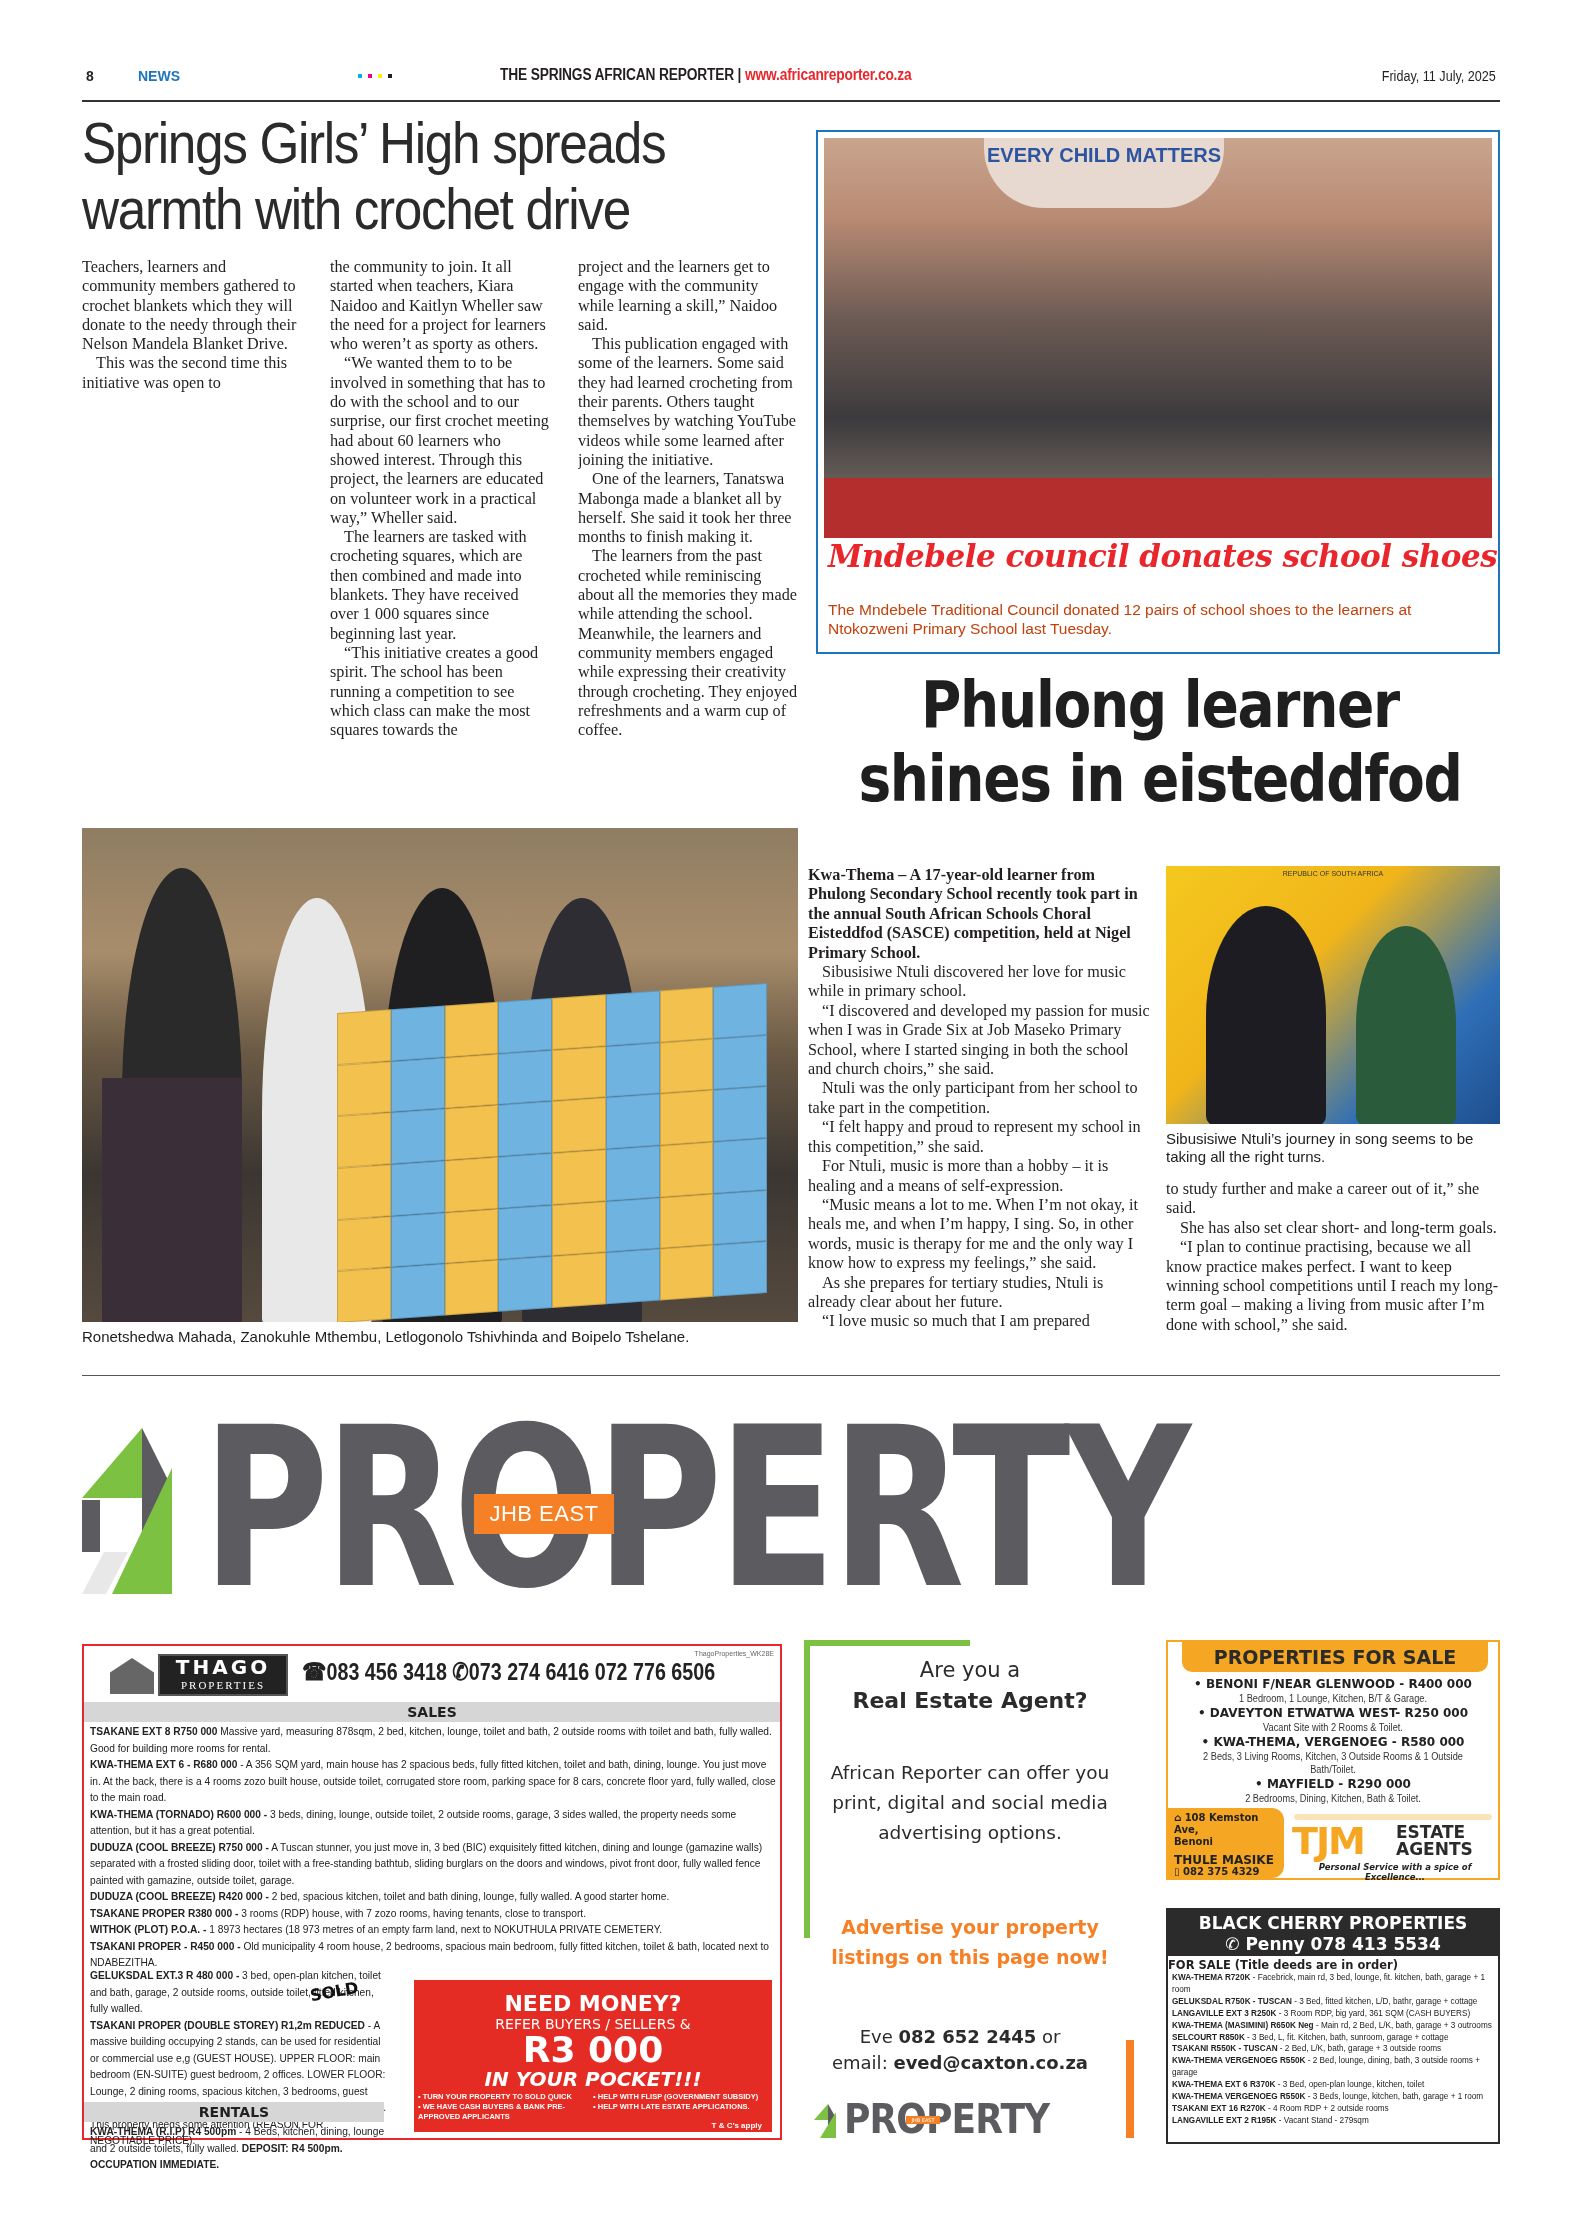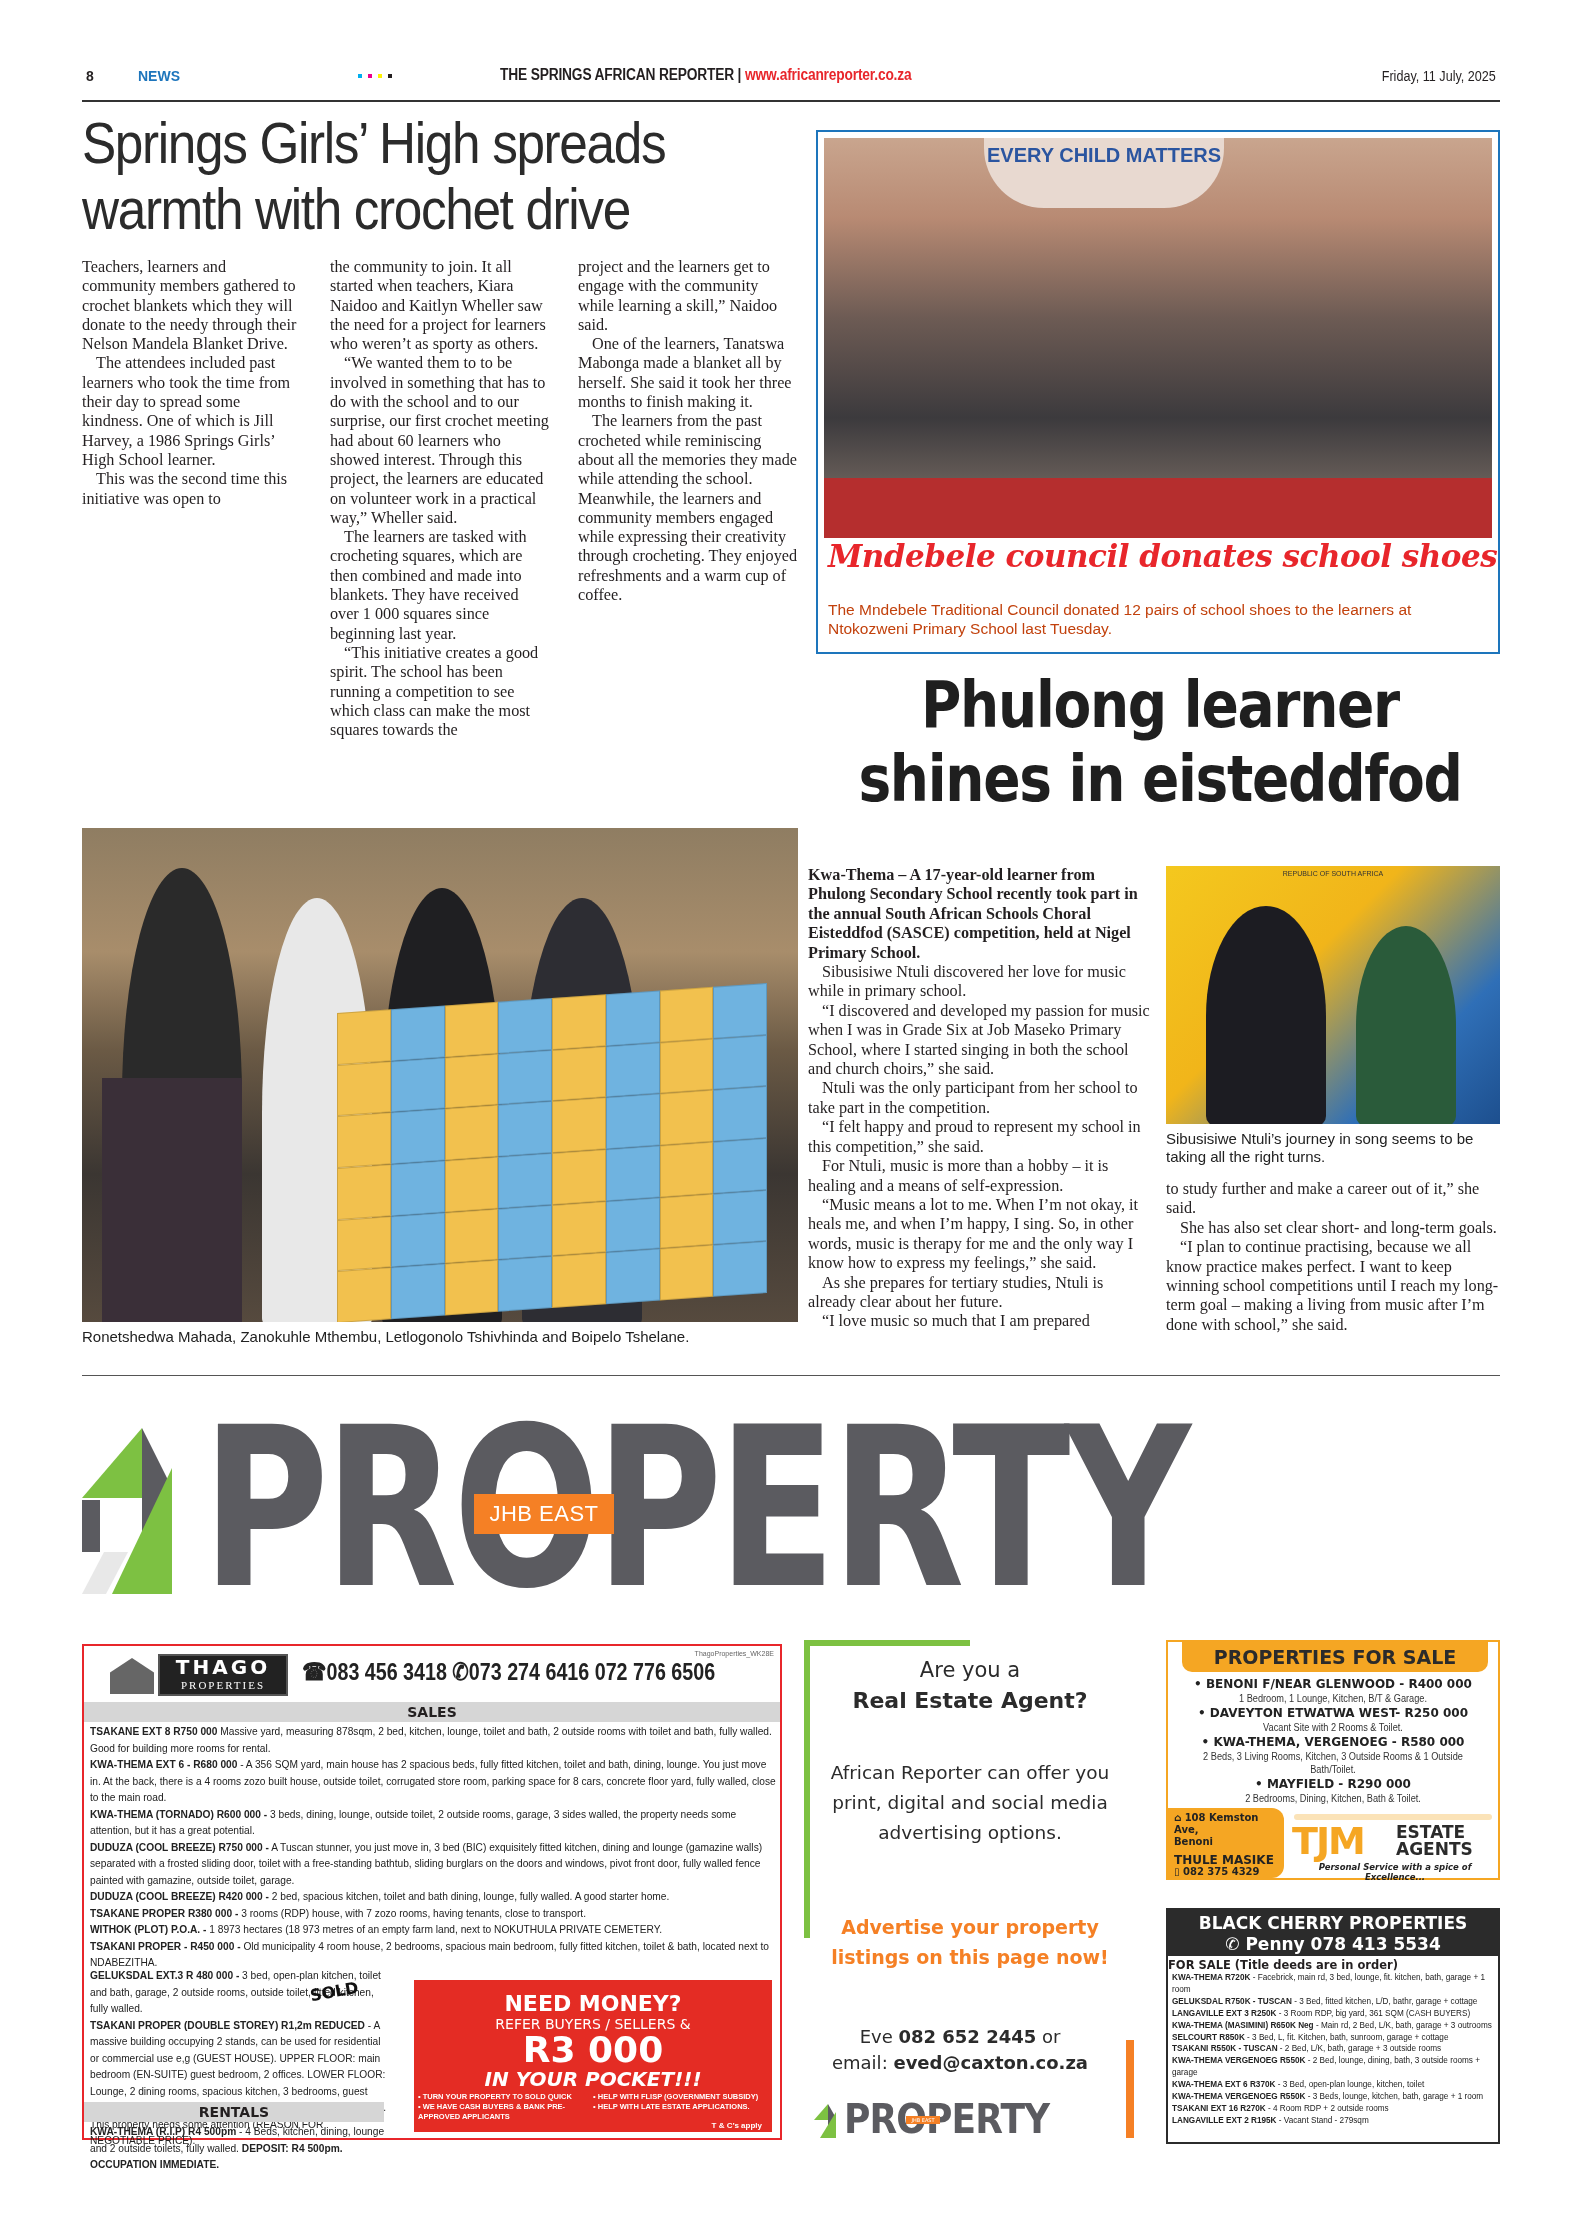--- a/index.html
+++ b/index.html
@@ -137,31 +137,31 @@
     <span>THE SPRINGS AFRICAN REPORTER</span><span> | </span><span class="url">www.africanreporter.co.za</span>
   </span>
   <span class="date">Friday, 11 July, 2025</span>
 </header>
 <div class="rule-top"></div>
 
 <h1 class="h1">Springs Girls’ High spreads warmth with crochet drive</h1>
 <section class="cols3">
   <div class="col">
       <p>Teachers, learners and community members gathered to crochet blankets which they will donate to the needy through their Nelson Mandela Blanket Drive.</p>
-      <p>The attendees included past learners who took the time from their day to spread some kindness. One of which is Jill Harvey, a 1986 Springs Girls’ High School learner.</p>
       <p>This was the second time this initiative was open to</p>
     </div>
   <div class="col">
       <p style="text-indent: 0px;">the community to join. It all started when teachers, Kiara Naidoo and Kaitlyn Wheller saw the need for a project for learners who weren’t as sporty as others.</p>
       <p>“We wanted them to to be involved in something that has to do with the school and to our surprise, our first crochet meeting had about 60 learners who showed interest. Through this project, the learners are educated on volunteer work in a practical way,” Wheller said.</p>
       <p>The learners are tasked with crocheting squares, which are then combined and made into blankets. They have received over 1 000 squares since beginning last year.</p>
       <p>“This initiative creates a good spirit. The school has been running a competition to see which class can make the most squares towards the</p>
     </div>
   <div class="col">
       <p style="text-indent: 0px;">project and the learners get to engage with the community while learning a skill,” Naidoo said.</p>
+      <p>This publication engaged with some of the learners. Some said they had learned crocheting from their parents. Others taught themselves by watching YouTube videos while some learned after joining the initiative.</p>
       <p>One of the learners, Tanatswa Mabonga made a blanket all by herself. She said it took her three months to finish making it.</p>
       <p>The learners from the past crocheted while reminiscing about all the memories they made while attending the school. Meanwhile, the learners and community members engaged while expressing their creativity through crocheting. They enjoyed refreshments and a warm cup of coffee.</p>
     </div>
 </section>
 
 <div class="photo photo1">
   <div class="person" style="left:40px;top:40px;width:120px;height:460px;background:#2a2a2a;"></div>
   <div class="person" style="left:180px;top:70px;width:110px;height:430px;background:#e8e8e8;"></div>
   <div class="person" style="left:300px;top:60px;width:120px;height:440px;background:#1f1f22;"></div>
   <div class="person" style="left:440px;top:70px;width:120px;height:430px;background:#2d2d33;"></div>

